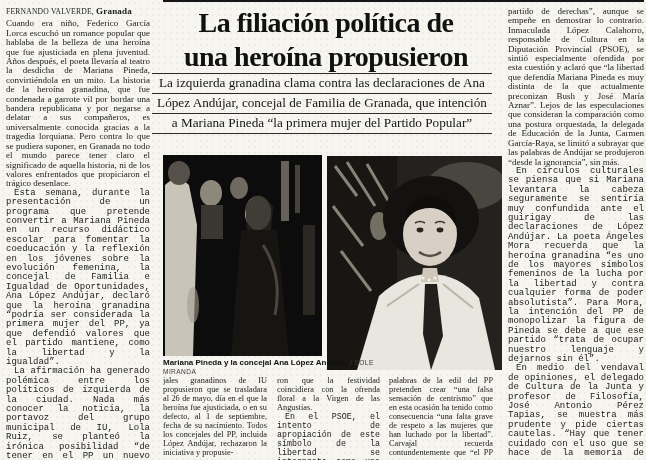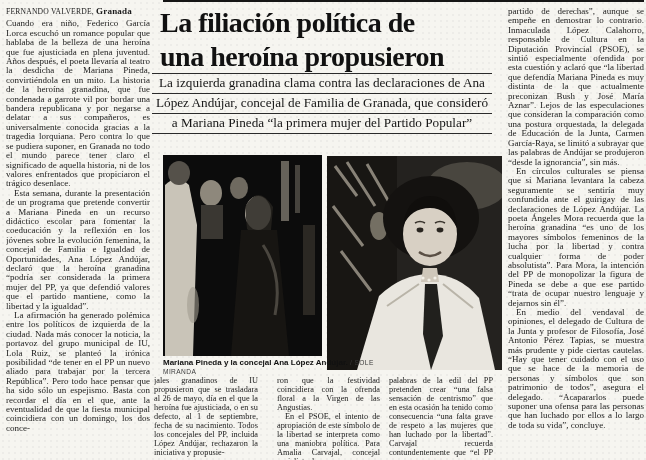--- a/index.html
+++ b/index.html
@@ -8,32 +8,32 @@
     background:#f6f5f0;
     background-image:radial-gradient(rgba(0,0,0,0.035) 1px, transparent 1px);
     background-size:6px 6px;
     font-family:"Liberation Serif", serif;
     color:#1b1b1b;
     padding-left:13px;
   }
   .rule-top{position:absolute;left:163px;top:0;width:481px;height:2px;background:#151515;}
   .col{position:absolute;text-align:justify;overflow:hidden;}
   .col p{margin:0;}
-  .col p.ind{text-indent:8px;}
+  .col p.ind{text-indent:8px;font-family:Liberation Mono, monospace;}
   #col1{left:6px;top:7px;width:144px;height:451px;font-size:9px;line-height:9.4px;}
   #col5{left:508px;top:7px;width:136px;height:451px;font-size:9px;line-height:9.4px;}
   .bcol{top:376px;height:84px;font-size:8.3px;line-height:9px;}
-  #col2{left:154px;width:104px;}
+  #col2{left:163px;width:104px;}
   #col3{left:277px;width:103px;}
   #col4{left:389px;width:104px;}
   .byline{font-size:8px;margin-bottom:3px;text-align:left;letter-spacing:.2px;}
   .byline .author{font-size:7.6px;}
   .byline .city{font-weight:bold;font-size:9px;}
   #headline{
-    position:absolute;left:160px;top:6px;width:332px;text-align:left;
+    position:absolute;left:160px;top:6px;width:332px;text-align:center;
     font-weight:bold;font-size:28px;line-height:34px;letter-spacing:-0.5px;color:#111;
   }
   #standfirst{
     position:absolute;left:152px;top:73px;width:340px;
     border-top:1px solid #2b2b2b;
   }
   .sf-line{
     height:19px;line-height:18px;border-bottom:1px solid #2b2b2b;
     text-align:center;white-space:nowrap;overflow:hidden;
     font-size:13.2px;color:#151515;
@@ -65,21 +65,21 @@
     <p class="ind">La afirmación ha generado polémica entre los políticos de izquierda de la ciudad. Nada más conocer la noticia, la portavoz del grupo municipal de IU, Lola Ruiz, se planteó la irónica posibilidad “de tener en el PP un nuevo aliado para trabajar por la tercera República”. Pero todo hace pensar que ha sido sólo un espejismo. Basta con recordar el día en el que, ante la eventualidad de que la fiesta municipal coincidiera con un domingo, los dos conce-</p>
   </div>
 
   <div id="headline">
     <div>La filiación política de</div>
     <div>una heroína propusieron</div>
   </div>
 
   <div id="standfirst">
     <div class="sf-line">La izquierda granadina clama contra las declaraciones de Ana</div>
-    <div class="sf-line">López Andújar, concejal de Familia de Granada, que consideró</div>
+    <div class="sf-line">López Andújar, concejal de Familia de Granada, que intención</div>
     <div class="sf-line">a Mariana Pineda “la primera mujer del Partido Popular”</div>
   </div>
 
   <div id="photo-left" class="photo">
     <svg width="159" height="201" viewBox="0 0 159 201">
       <rect x="0" y="0" width="159" height="201" fill="#0c0c0c"></rect>
       <rect x="118" y="6" width="8" height="60" fill="#7d786e" opacity="0.8"></rect>
       <rect x="132" y="10" width="5" height="48" fill="#5f5b53" opacity="0.7"></rect>
       <ellipse cx="48" cy="38" rx="11" ry="13" fill="#8e887c"></ellipse>
       <rect x="38" y="50" width="22" height="34" fill="#3a3732"></rect>

